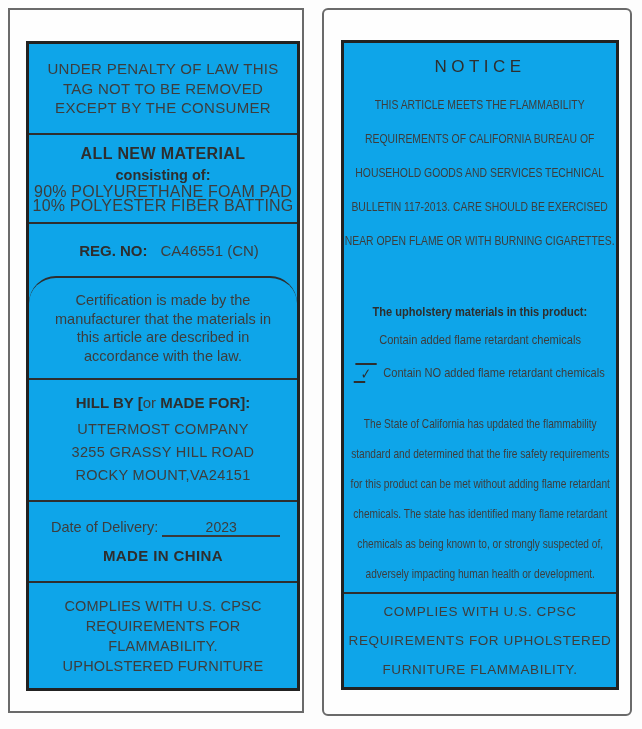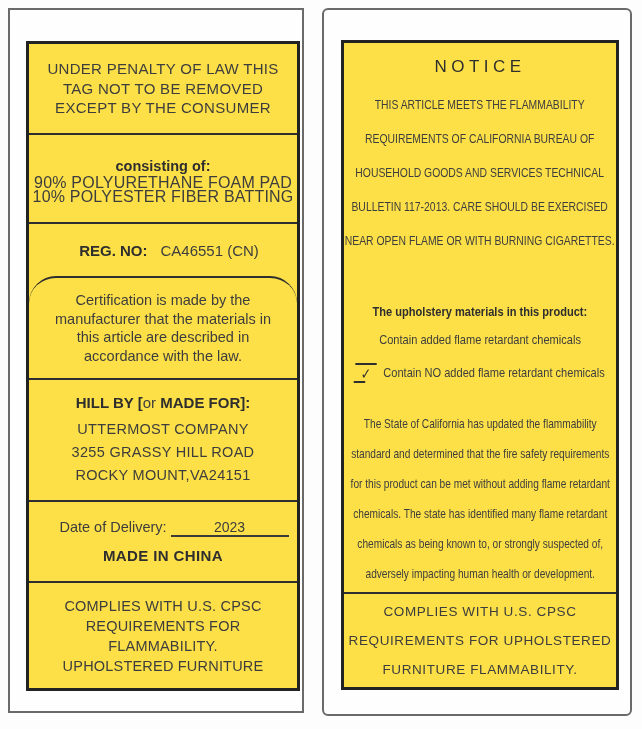--- a/index.html
+++ b/index.html
@@ -3,21 +3,21 @@
 <meta charset="utf-8">
 <style>
   * { margin: 0; padding: 0; box-sizing: border-box; }
   html, body { width: 642px; height: 729px; background: #fdfdfd; }
   body { font-family: "Liberation Sans", sans-serif; color: #3d3d3d; position: relative; overflow: hidden; }
 
   .page { position: absolute; background: #fefefe; border: 2px solid #6a6a6a; }
   .page-left  { left: 8px;  top: 8px; width: 296px; height: 705px; }
   .page-right { left: 322px; top: 8px; width: 310px; height: 708px; border-radius: 6px; }
 
-  .tag { position: absolute; background: #fde047; border: 3px solid #222; display: flex; flex-direction: column; }
+  .tag { position: absolute; background: #0ea5e9; border: 3px solid #222; display: flex; flex-direction: column; }
   .tag-left  { left: 16px; top: 31px; width: 274px; height: 650px; }
   .tag-right { left: 17px; top: 30px; width: 278px; height: 650px; }
 
   .sec { display: flex; flex-direction: column; align-items: center; justify-content: center; text-align: center; width: 100%; }
   .sec + .sec { border-top: 2px solid #2e2e2e; }
 
   
   .s-penalty { height: 89px; font-size: 15px; line-height: 19.5px; letter-spacing: 0.3px; }
   .s-material { height: 89px; }
   .material-title { font-size: 16px; font-weight: bold; color: #2e2e2e; letter-spacing: 0.4px; }
@@ -25,21 +25,21 @@
   .material-comp { font-size: 16px; line-height: 14px; margin-top: 2px; letter-spacing: 0.2px; }
   .material-comp + .material-comp { margin-top: 0; }
   .s-reg { height: 54px; flex-direction: row; font-size: 15px; padding-left: 12px; }
   .reg-label { font-weight: bold; color: #2e2e2e; }
   .reg-value { margin-left: 13px; }
   .s-cert { height: 102px; font-size: 14.5px; line-height: 18.5px; border-radius: 27px; }
   .s-madeby { height: 122px; }
   .madeby-heading { font-size: 15px; font-weight: bold; color: #2e2e2e; margin-bottom: 7px; }
   .madeby-heading .reg-weight { font-weight: normal; color: #3d3d3d; }
   .madeby-line { font-size: 14.5px; line-height: 23px; letter-spacing: 0.3px; }
-  .s-delivery { height: 81px; align-items: center; }
+  .s-delivery { height: 81px; align-items: flex-start; }
   .delivery-row { font-size: 14.5px; padding-left: 22px; }
   .year-line { display: inline-block; width: 118px; border-bottom: 2px solid #3a3a3a; text-align: center; margin-left: 4px; font-size: 14px; }
   .made-in-china { width: 100%; text-align: center; font-size: 15px; font-weight: bold; color: #2e2e2e; margin-top: 10px; letter-spacing: 0.4px; }
   .s-complies-left { height: 107px; font-size: 14.5px; line-height: 20px; letter-spacing: 0.2px; }
 
   
   .s-notice-main { flex: 1; justify-content: flex-start; }
   .notice-title { margin-top: 14px; font-size: 17px; letter-spacing: 4.5px; color: #2e2e2e; }
   .notice-line { font-size: 13px; line-height: 34px; white-space: nowrap; transform: scaleX(0.8); }
   .notice-block { margin-top: 11px; }
@@ -59,20 +59,21 @@
 <div class="page page-left">
   <div class="tag tag-left">
 
     <div class="sec s-penalty">
       <div>UNDER PENALTY OF LAW THIS</div>
       <div>TAG NOT TO BE REMOVED</div>
       <div>EXCEPT BY THE CONSUMER</div>
     </div>
 
     <div class="sec s-material">
+      <div class="material-title">ALL NEW MATERIAL</div>
       <div class="material-subtitle">consisting of:</div>
       <div class="material-comp">90% POLYURETHANE FOAM PAD</div>
       <div class="material-comp">10% POLYESTER FIBER BATTING</div>
     </div>
 
     <div class="sec s-reg">
       <span class="reg-label">REG. NO:</span>
       <span class="reg-value">CA46551 (CN)</span>
     </div>
 

